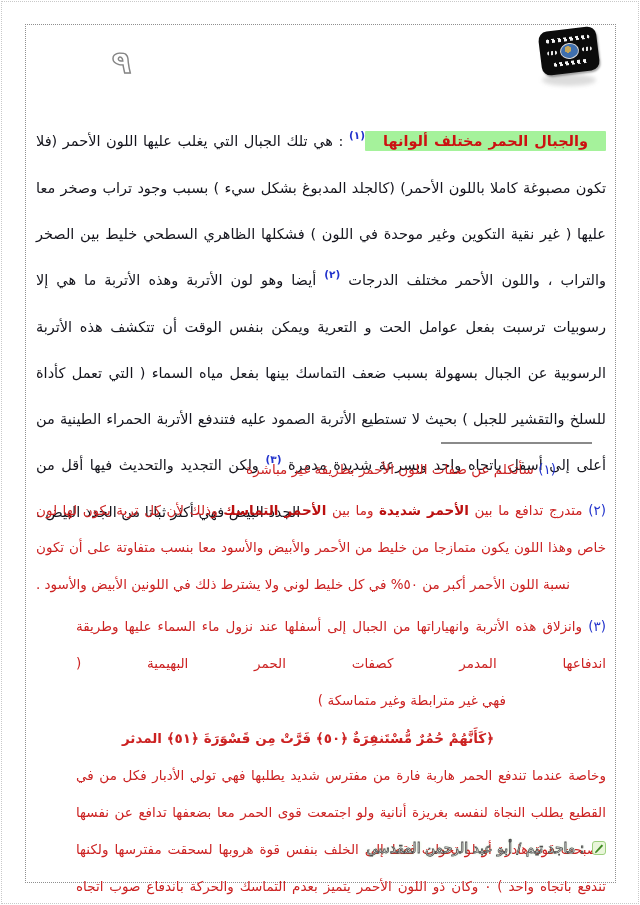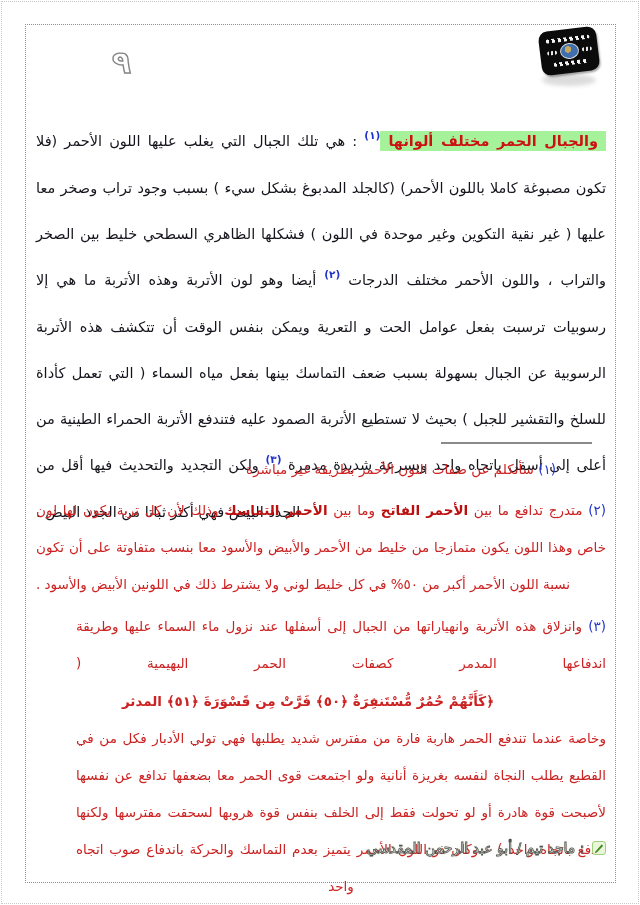--- a/index.html
+++ b/index.html
@@ -43,21 +43,21 @@
     position:absolute;left:542px;top:74px;width:54px;height:12px;border-radius:50%;
     background:rgba(60,60,60,0.18);filter:blur(2px);
   }
   
   .main-text{
     position:absolute;left:36px;top:118px;width:570px;
     direction:rtl;text-align:justify;text-align-last:left;
     font-size:14.5px;line-height:46px;color:#14141c;
   }
   .title-hl{
-    background:#a5f29b;color:#cc1111;font-weight:bold;padding:2px 8px;
+    background:#a5f29b;color:#cc1111;font-weight:bold;padding:2px 18px;
     border-radius:1px;
   }
   .sup-marker{
     font-size:10.5px;font-weight:bold;color:#2233cc;
     position:relative;top:-7px;
   }
   
   .footnotes{
     position:absolute;left:36px;top:442px;width:570px;direction:rtl;
     font-size:13.5px;line-height:37px;color:#cc2222;
@@ -106,27 +106,28 @@
 </div>
 
 <div class="footnotes">
   <div class="fn-sep"></div>
 
   <div class="fn1">
     <span class="fn-marker">(١) </span><span>سأتكلم عن صفات اللون الأحمر بطريقة غير مباشرة</span>
   </div>
 
   <div class="fn2">
-    <span class="fn-marker">(٢) </span><span>متدرج تدافع ما بين </span><span class="bold">الأحمر الفاتح</span><span>  وما بين </span><span class="bold">الأحمر التماسك</span><span>  وذلك لأن كل تربة يكون لها لون خاص وهذا اللون يكون متمازجا من خليط من الأحمر والأبيض والأسود معا بنسب متفاوتة على أن تكون نسبة اللون الأحمر أكبر من ٥٠% في كل خليط لوني ولا يشترط ذلك في اللونين الأبيض والأسود .</span>
+    <span class="fn-marker">(٢) </span><span>متدرج تدافع ما بين </span><span class="bold">الأحمر شديدة</span><span>  وما بين </span><span class="bold">الأحمر التماسك</span><span>  وذلك لأن كل تربة يكون لها لون خاص وهذا اللون يكون متمازجا من خليط من الأحمر والأبيض والأسود معا بنسب متفاوتة على أن تكون نسبة اللون الأحمر أكبر من ٥٠% في كل خليط لوني ولا يشترط ذلك في اللونين الأبيض والأسود .</span>
   </div>
 
   <div class="fn3">
     <div class="fn3-line1">
       <span class="fn-marker">(٣) </span><span>وانزلاق هذه الأتربة وانهياراتها من الجبال إلى أسفلها عند نزول ماء السماء عليها وطريقة اندفاعها المدمر كصفات الحمر البهيمية (</span>
     </div>
+    <div class="fn3-line2">فهي غير مترابطة وغير متماسكة )</div>
     <div class="fn3-verse">﴿كَأَنَّهُمْ حُمُرٌ مُّسْتَنفِرَةٌ ﴿٥٠﴾ فَرَّتْ مِن قَسْوَرَةَ ﴿٥١﴾ المدثر</div>
     <div class="fn3-cont">وخاصة عندما تندفع الحمر هاربة فارة من مفترس شديد يطلبها فهي تولي الأدبار فكل من في القطيع يطلب النجاة لنفسه بغريزة أنانية ولو اجتمعت قوى الحمر معا بضعفها تدافع عن نفسها لأصبحت قوة هادرة أو لو تحولت فقط إلى الخلف بنفس قوة هروبها لسحقت مفترسها ولكنها تندفع باتجاه واحد ) ٠ وكان ذو اللون الأحمر يتميز بعدم التماسك والحركة باندفاع صوب اتجاه واحد</div>
   </div>
 </div>
 
 <div class="signature">
   <svg class="pen" width="14" height="14" viewBox="0 0 14 14">
     <rect x="0.5" y="0.5" width="13" height="13" rx="2.5" fill="#e9f6da" stroke="#9ccf7e" stroke-width="1"></rect>
     <path d="M3.2 10.8 L9.6 3.4 L11.2 4.8 L4.8 11.4 Z" fill="#3f8a22"></path>
     <path d="M3.2 10.8 L4.8 11.4 L3.4 12.2 Z" fill="#2a5c16"></path>

